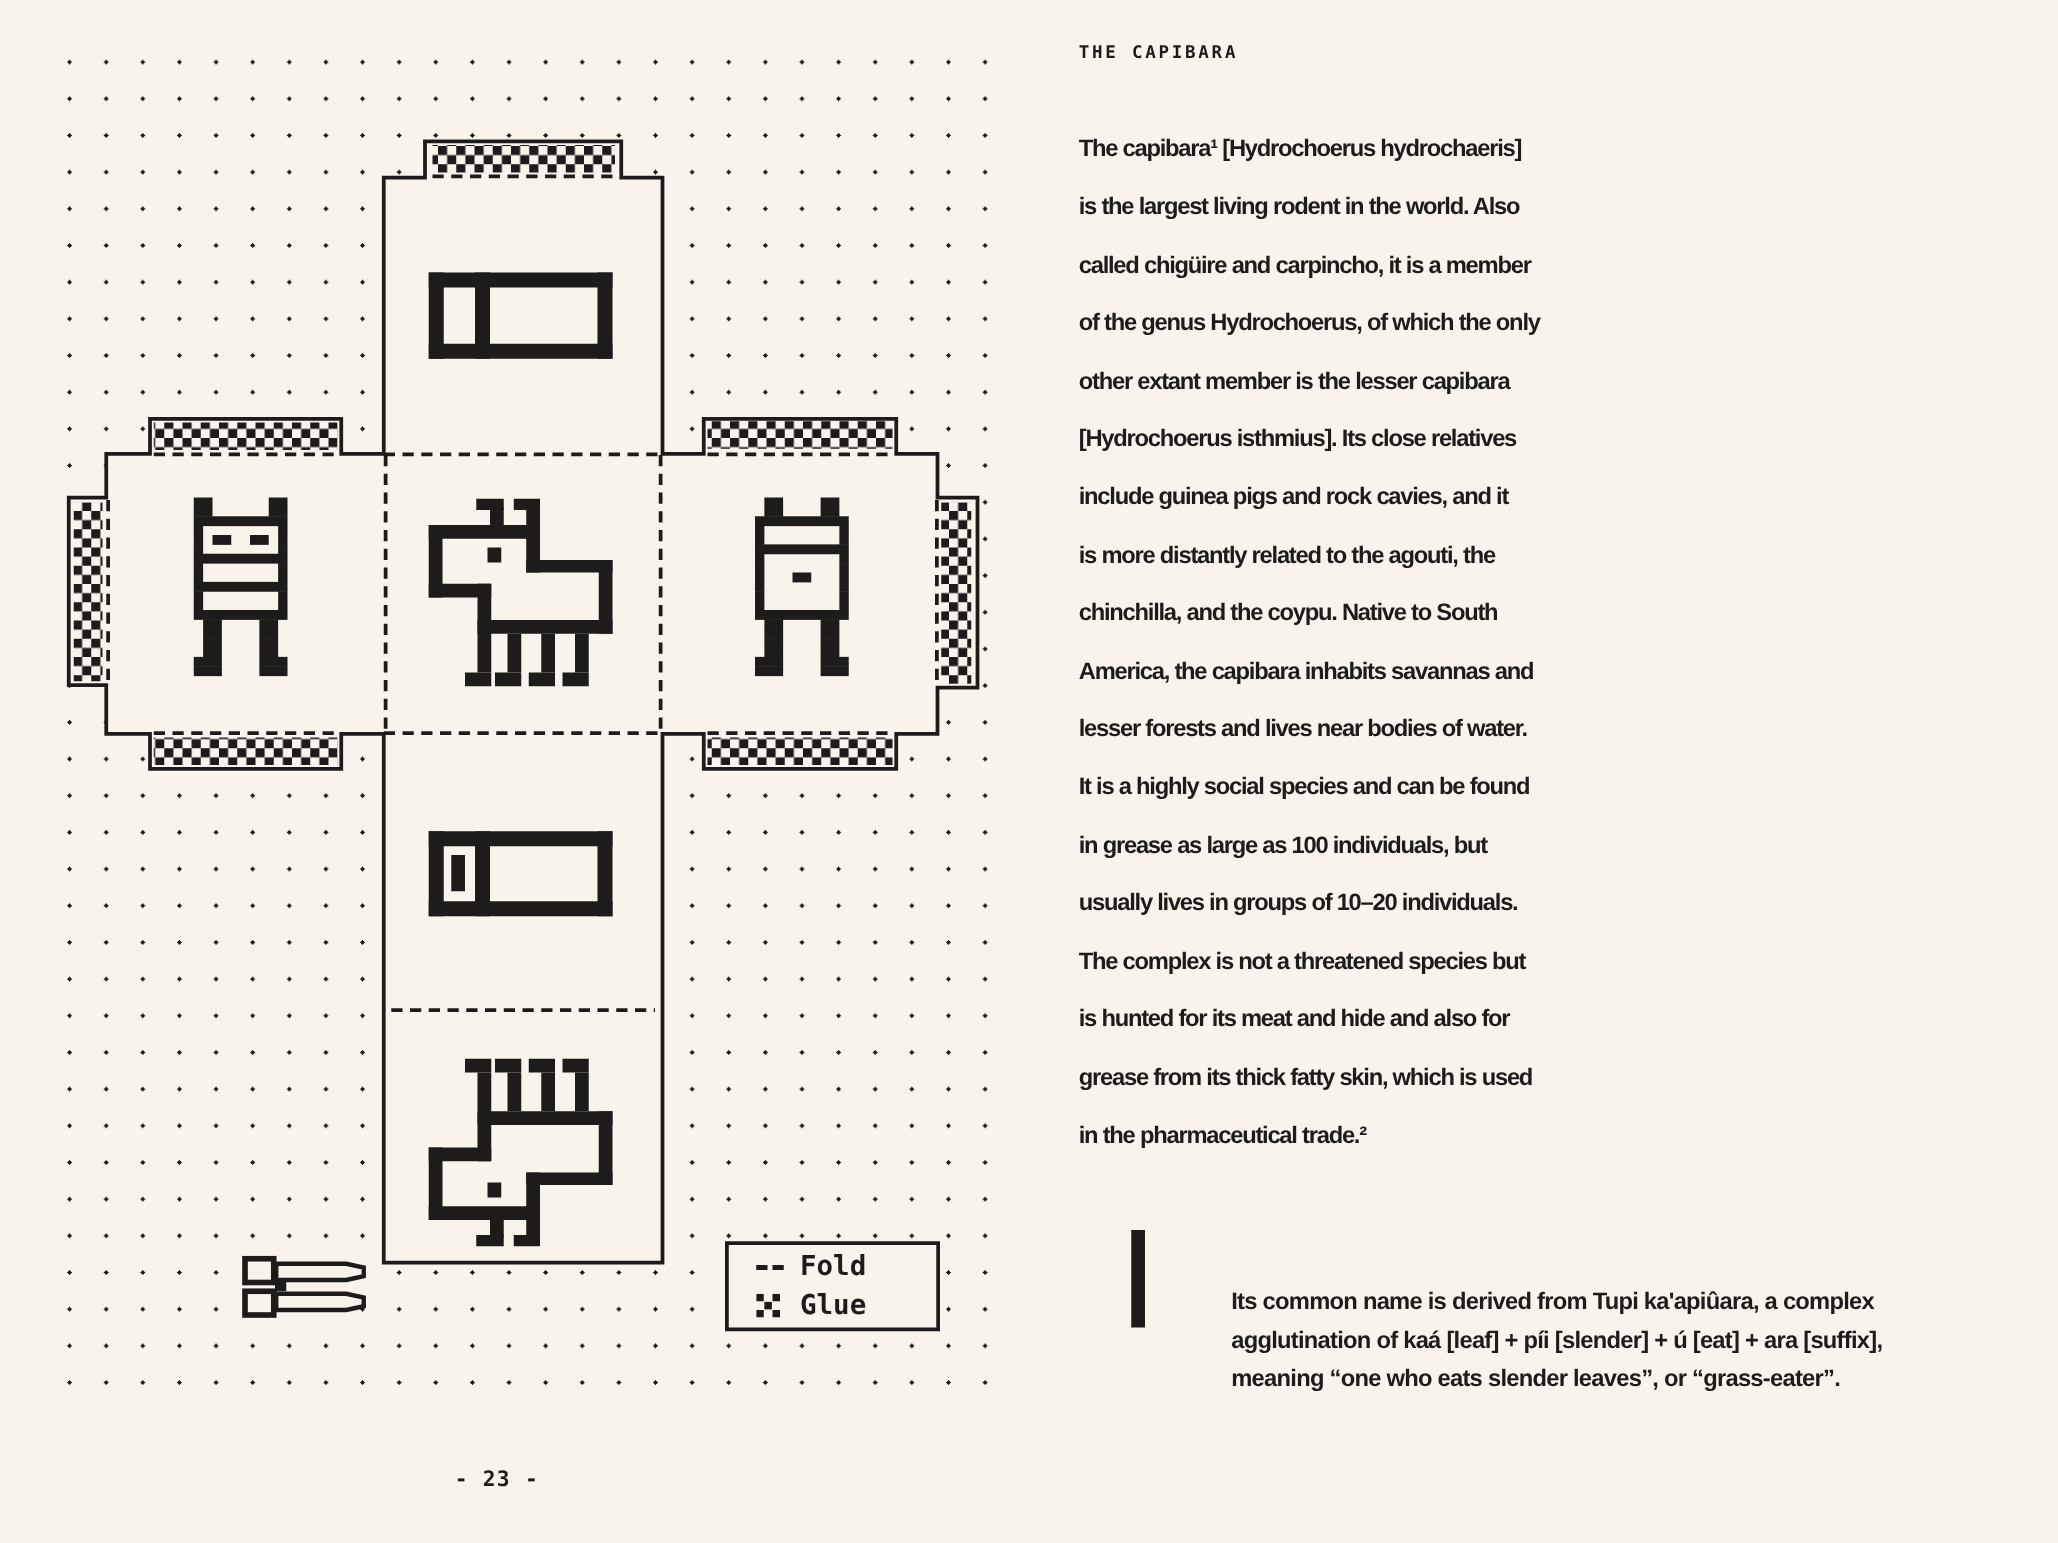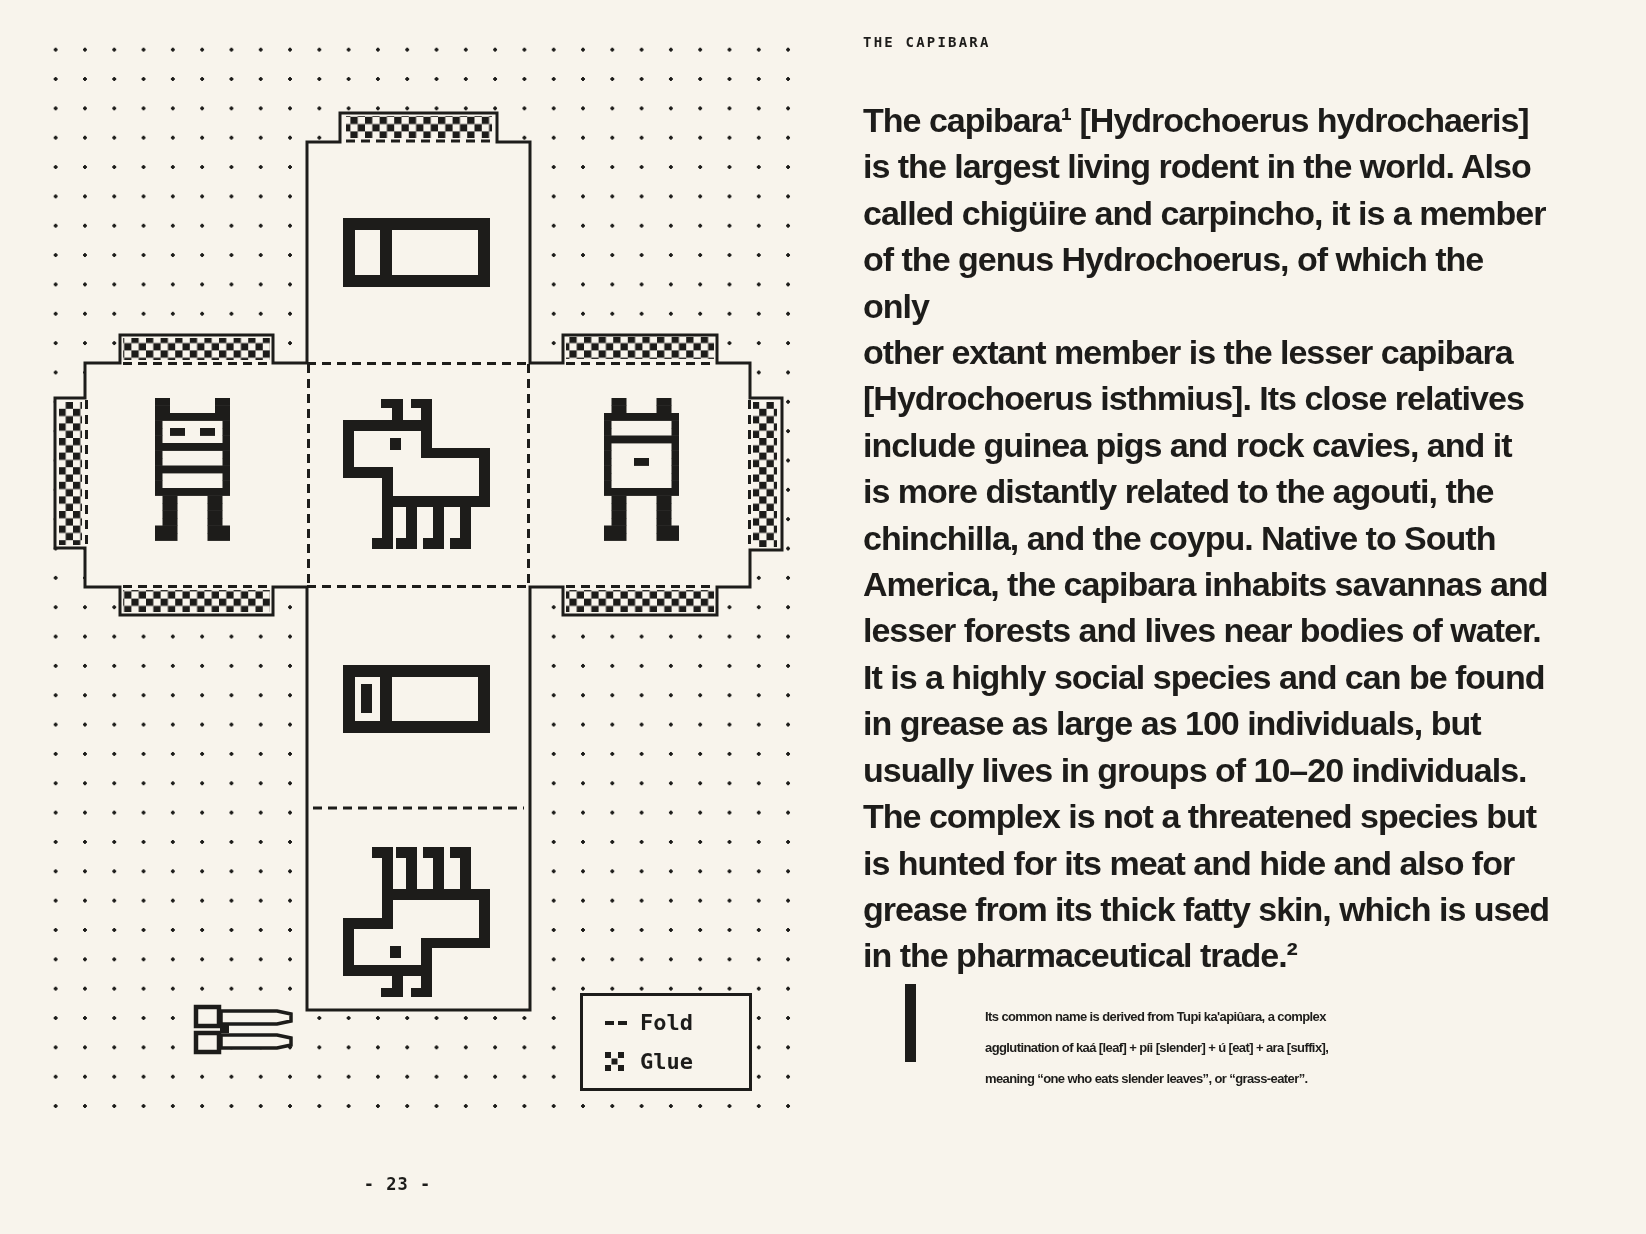--- a/index.html
+++ b/index.html
@@ -6,42 +6,42 @@
   * { margin:0; padding:0; box-sizing:border-box; }
   body { width:1646px; height:1234px; overflow:hidden; background:var(--bg); }
   .spread { position:relative; width:1646px; height:1234px; background:var(--bg);
             color:var(--ink); font-family:"Liberation Sans", sans-serif; }
 
   
   .dot-grid { position:absolute; left:40px; top:30px; width:752px; height:1078px;
     background-image: radial-gradient(var(--ink) 1.6px, rgba(0,0,0,0) 1.7px);
     background-size: 29.3px 29.35px; background-position: 1px 5px; }
   svg.template { position:absolute; left:0; top:0; }
-  .legend { position:absolute; left:580px; top:993px; width:172px; height:98px;
+  .legend { position:absolute; left:580px; top:993px; width:172px; height:72px;
     border:3.5px solid var(--ink); background:var(--bg); display:flex; flex-direction:column;
     justify-content:space-evenly; padding-left:22px; }
   .legend-row { display:flex; align-items:center; gap:11px;
     font-family:"DejaVu Sans Mono", monospace; font-weight:bold; font-size:22px; }
   .fold-sym { display:flex; gap:4px; width:24px; }
   .fold-sym i { display:block; width:9px; height:4px; background:var(--ink); }
   .glue-sym { width:24px; display:flex; }
   .page-footer { position:absolute; bottom:40px; width:823px; text-align:center;
     font-family:"DejaVu Sans Mono", monospace; font-weight:bold; font-size:17px; letter-spacing:1px; }
   .page-footer.left { left:-14px; }
   .page-footer.right { left:823px; }
 
   
   .right-page { position:absolute; left:823px; top:0; width:823px; height:876px; }
   .heading { position:absolute; left:40px; top:34px;
     font-family:"DejaVu Sans Mono", monospace; font-weight:bold; font-size:14px; letter-spacing:2.2px; }
   .body-text { position:absolute; left:40px; top:97px; width:690px;
-    font-weight:bold; font-size:34px; line-height:46.4px; letter-spacing:-1px; }
+    font-weight:bold; font-size:19px; line-height:46.4px; letter-spacing:-1px; }
   .footnote-bar { position:absolute; left:82px; top:984px; width:11px; height:78px; background:var(--ink); }
-  .footnote { position:absolute; left:162px; top:1001px; width:540px;
-    font-weight:bold; font-size:13px; line-height:31px; letter-spacing:-0.6px; }
+  .footnote { position:absolute; left:162px; top:1026px; width:540px;
+    font-weight:bold; font-size:19px; line-height:31px; letter-spacing:-0.6px; }
 </style>
 </head>
 <body>
 
 <div class="spread">
 
   <div class="dot-grid"></div>
 
   <svg class="template" width="823" height="1234" viewBox="0 0 823 1234">
     <defs>

